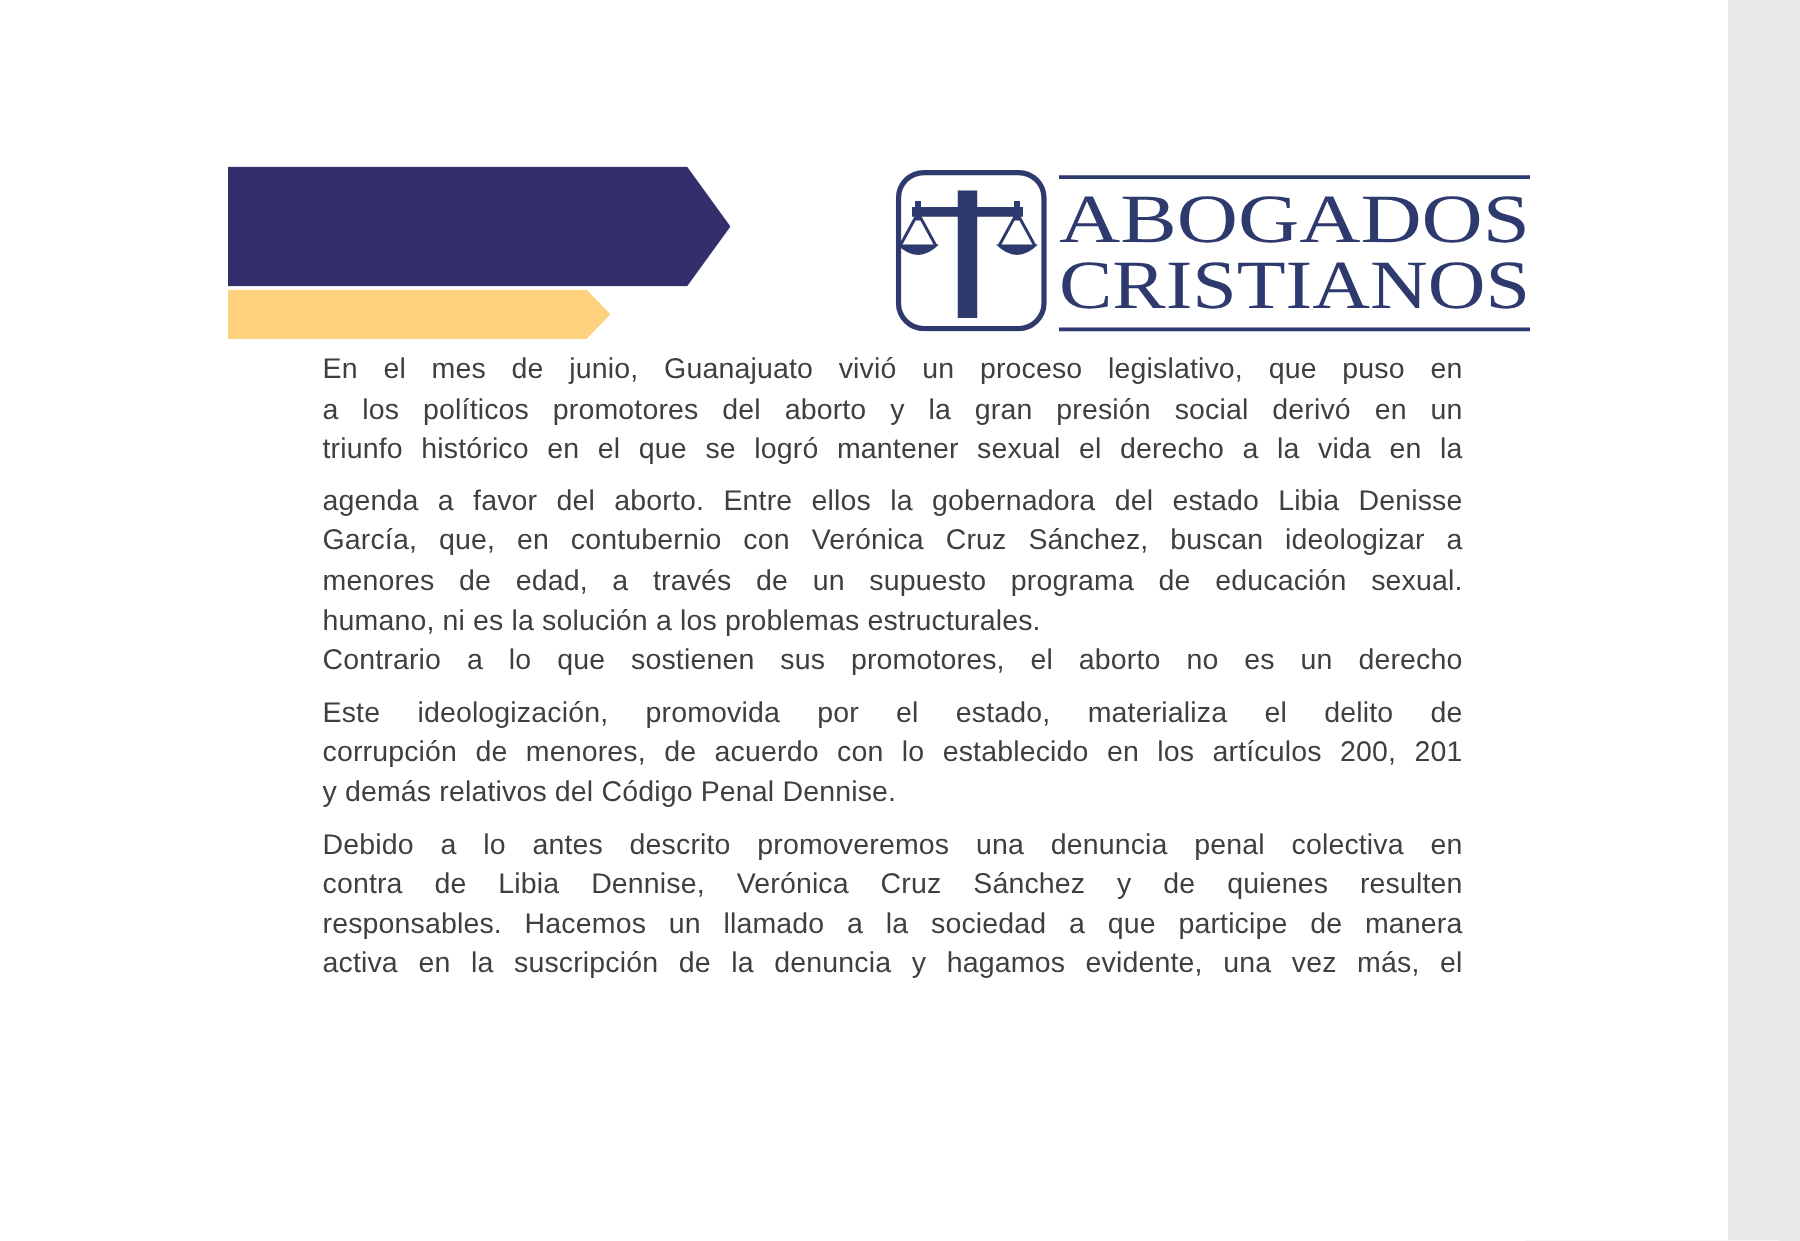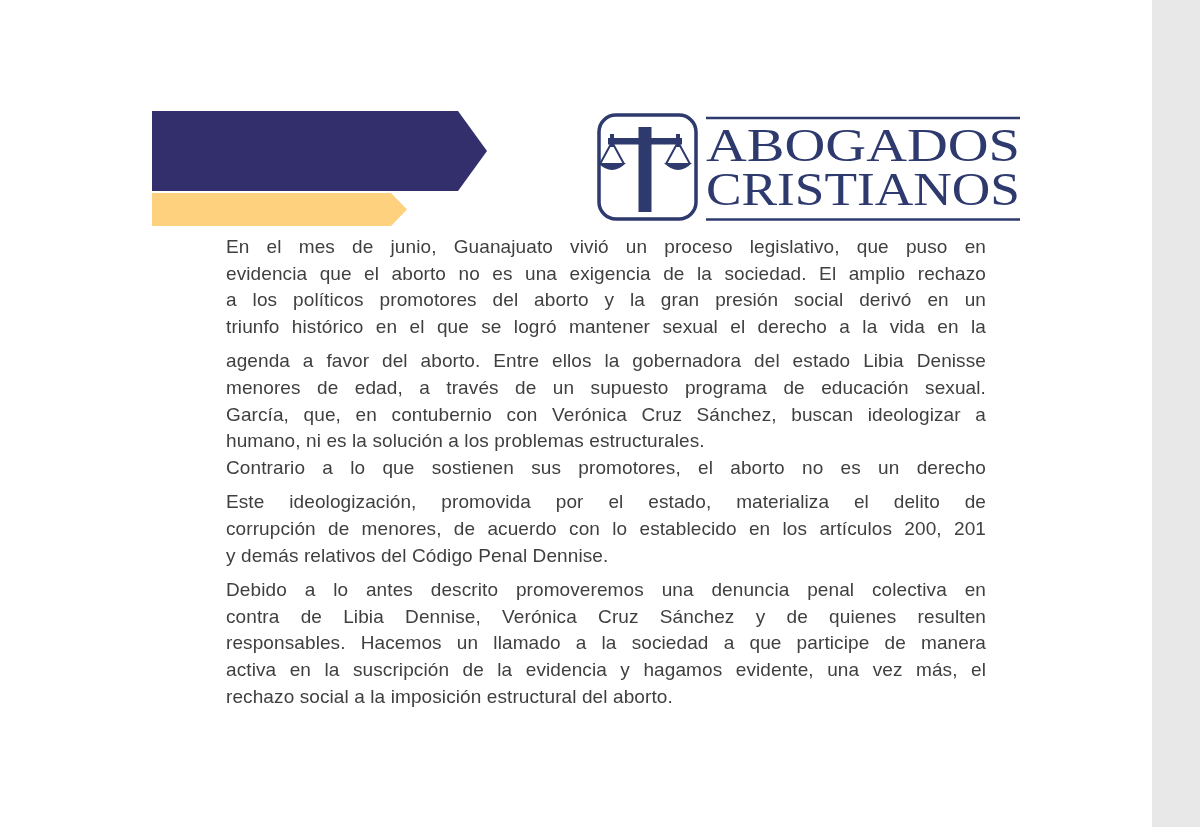--- a/index.html
+++ b/index.html
@@ -51,21 +51,21 @@
   }
   .logo-wordmark text{
     fill:var(--navy);
     font-family:"Liberation Serif", serif;
     font-weight:500;
   }
   .logo-wordmark line{stroke:var(--navy);}
   
   .content{
     position:absolute;
-    left:226px; top:234px;
+    left:215px; top:234px;
     width:760px;
     color:var(--body-text);
     font-size:19px;
     line-height:26.6px;
     letter-spacing:0.1px;
   }
   .para{margin:0 0 8px 0;}
   .line{
     text-align:justify;
     text-align-last:justify;
@@ -100,38 +100,36 @@
   <svg class="logo-wordmark" viewBox="0 0 318 106">
     <line x1="2" y1="2" x2="316" y2="2" stroke-width="2.5"></line>
     <text x="2" y="45" font-size="46" textLength="314" lengthAdjust="spacingAndGlyphs">ABOGADOS</text>
     <text x="2" y="89" font-size="46" textLength="314" lengthAdjust="spacingAndGlyphs">CRISTIANOS</text>
     <line x1="2" y1="103.5" x2="316" y2="103.5" stroke-width="2.5"></line>
   </svg>
 
   <div class="content">
       <div class="para">
         <div class="line">En el mes de junio, Guanajuato vivió un proceso legislativo, que puso en</div>
-        <div class="line">evidencia que el aborto no es una exigencia de la sociedad. El amplio rechazo</div>
         <div class="line">a los políticos promotores del aborto y la gran presión social derivó en un</div>
         <div class="line">triunfo histórico en el que se logró mantener sexual el derecho a la vida en la</div>
       </div>
       <div class="para">
         <div class="line">agenda a favor del aborto. Entre ellos la gobernadora del estado Libia Denisse</div>
+        <div class="line">García, que, en contubernio con Verónica Cruz Sánchez, buscan ideologizar a</div>
         <div class="line">menores de edad, a través de un supuesto programa de educación sexual.</div>
-        <div class="line">García, que, en contubernio con Verónica Cruz Sánchez, buscan ideologizar a</div>
         <div class="line last">humano, ni es la solución a los problemas estructurales.</div>
         <div class="line">Contrario a lo que sostienen sus promotores, el aborto no es un derecho</div>
       </div>
       <div class="para">
         <div class="line">Este ideologización, promovida por el estado, materializa el delito de</div>
         <div class="line">corrupción de menores, de acuerdo con lo establecido en los artículos 200, 201</div>
         <div class="line last">y demás relativos del Código Penal Dennise.</div>
       </div>
       <div class="para">
         <div class="line">Debido a lo antes descrito promoveremos una denuncia penal colectiva en</div>
         <div class="line">contra de Libia Dennise, Verónica Cruz Sánchez y de quienes resulten</div>
         <div class="line">responsables. Hacemos un llamado a la sociedad a que participe de manera</div>
-        <div class="line">activa en la suscripción de la evidencia y hagamos evidente, una vez más, el</div>
-        <div class="line last">rechazo social a la imposición estructural del aborto.</div>
+        <div class="line">activa en la suscripción de la denuncia y hagamos evidente, una vez más, el</div>
       </div>
     </div>
 
 </div>
 
 </body></html>

